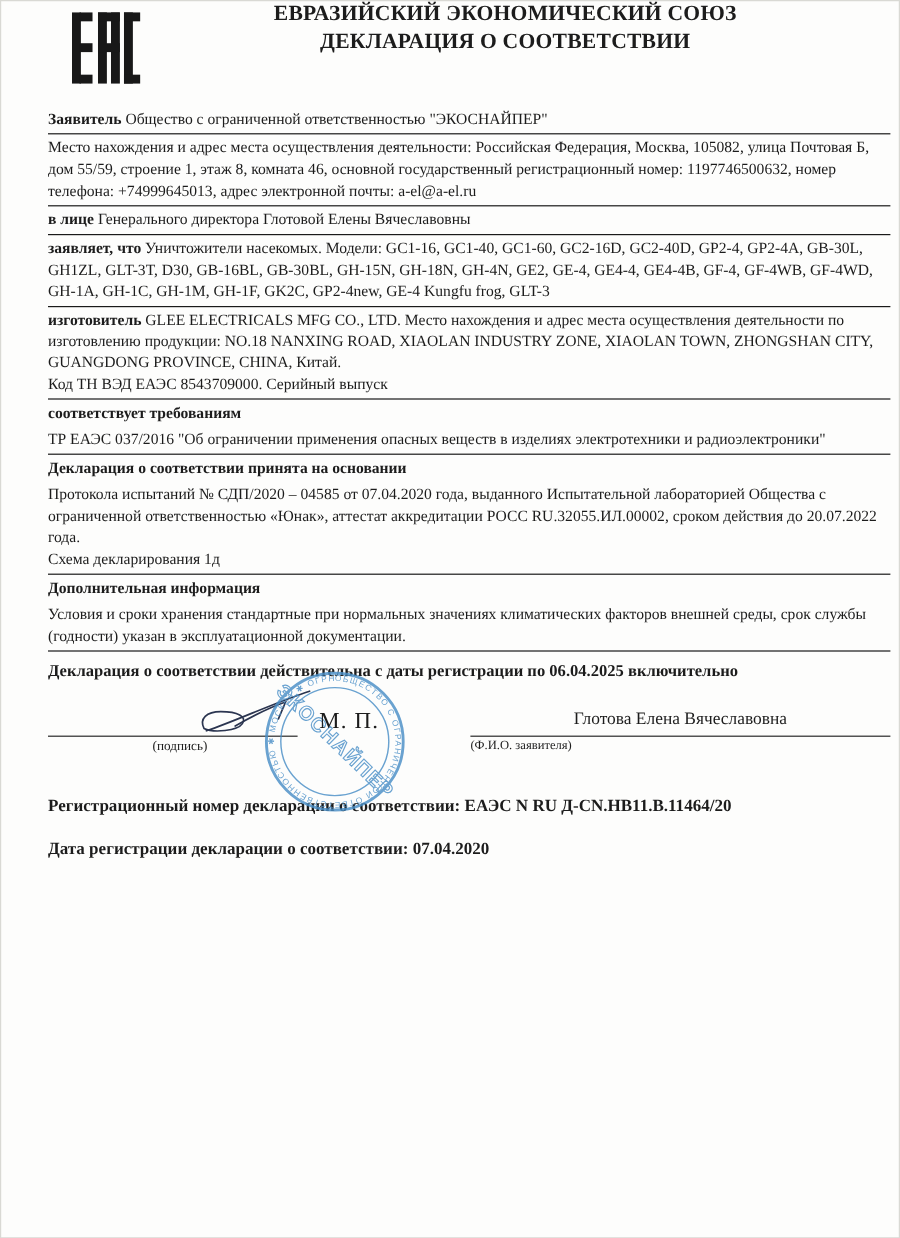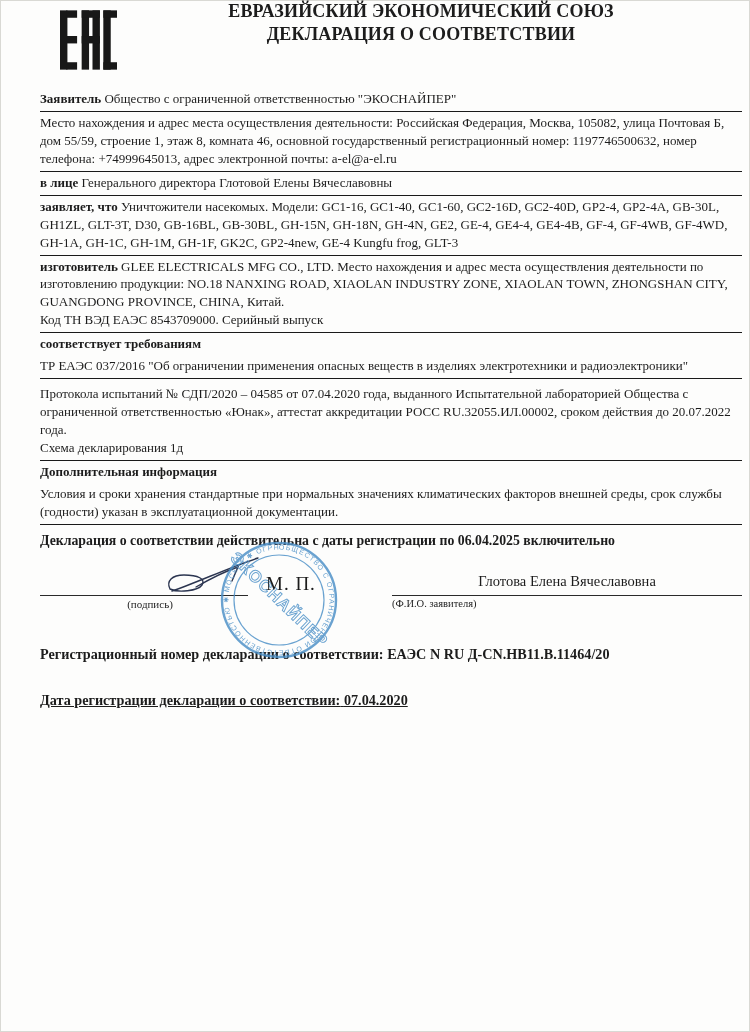--- a/index.html
+++ b/index.html
@@ -40,21 +40,21 @@
   .mp { position:absolute; left:226px; top:20px; z-index:6; font-size:19px; letter-spacing:1px; }
   .fio-name { position:absolute; left:352px; top:20px; width:350px; text-align:center; font-size:14.5px; }
   .fio-line { position:absolute; left:352px; top:42px; width:350px; border-bottom:1.3px solid #2a2a2a; }
   .fio-caption { position:absolute; left:352px; top:45px; width:350px; text-align:left; font-size:10.5px; }
   .stamp-svg { position:absolute; left:178px; top:-14px; width:122px; height:122px; z-index:5; opacity:.82; }
   .squiggle-svg { position:absolute; left:86px; top:2px; width:136px; height:42px; z-index:4; }
 
   
   .footer { margin-top:4px; }
   .foot-line { font-weight:bold; font-size:14.2px; line-height:1.3; }
-  .foot-line + .foot-line { margin-top:28px;text-decoration:underline; }
+  .foot-line + .foot-line { margin-top:18px; }
 </style>
 </head>
 <body>
 
 <div class="page">
   <div class="scan-streak"></div>
 
   <div class="content">
 
     <div class="hdr-wrap">
@@ -108,20 +108,21 @@
       </div>
       <div>Код ТН ВЭД ЕАЭС 8543709000. Серийный выпуск</div>
     </div>
 
     <div class="row">
       <span class="sec-h">соответствует требованиям</span>
       <div class="gap">ТР ЕАЭС 037/2016 "Об ограничении применения опасных веществ в изделиях электротехники и радиоэлектроники"</div>
     </div>
 
     <div class="row">
+      <span class="sec-h">Декларация о соответствии принята на основании</span>
       <div class="gap">Протокола испытаний № СДП/2020 – 04585  от 07.04.2020 года, выданного Испытательной лабораторией Общества с ограниченной ответственностью «Юнак», аттестат аккредитации РОСС RU.32055.ИЛ.00002, сроком действия до 20.07.2022 года.</div>
       <div>Схема декларирования 1д</div>
     </div>
 
     <div class="row">
       <span class="sec-h">Дополнительная информация</span>
       <div class="gap">Условия и сроки хранения стандартные при нормальных значениях климатических факторов внешней среды, срок службы (годности) указан в эксплуатационной документации.</div>
     </div>
 
     <div class="row validity">Декларация о соответствии  действительна с даты регистрации по 06.04.2025 включительно</div>

